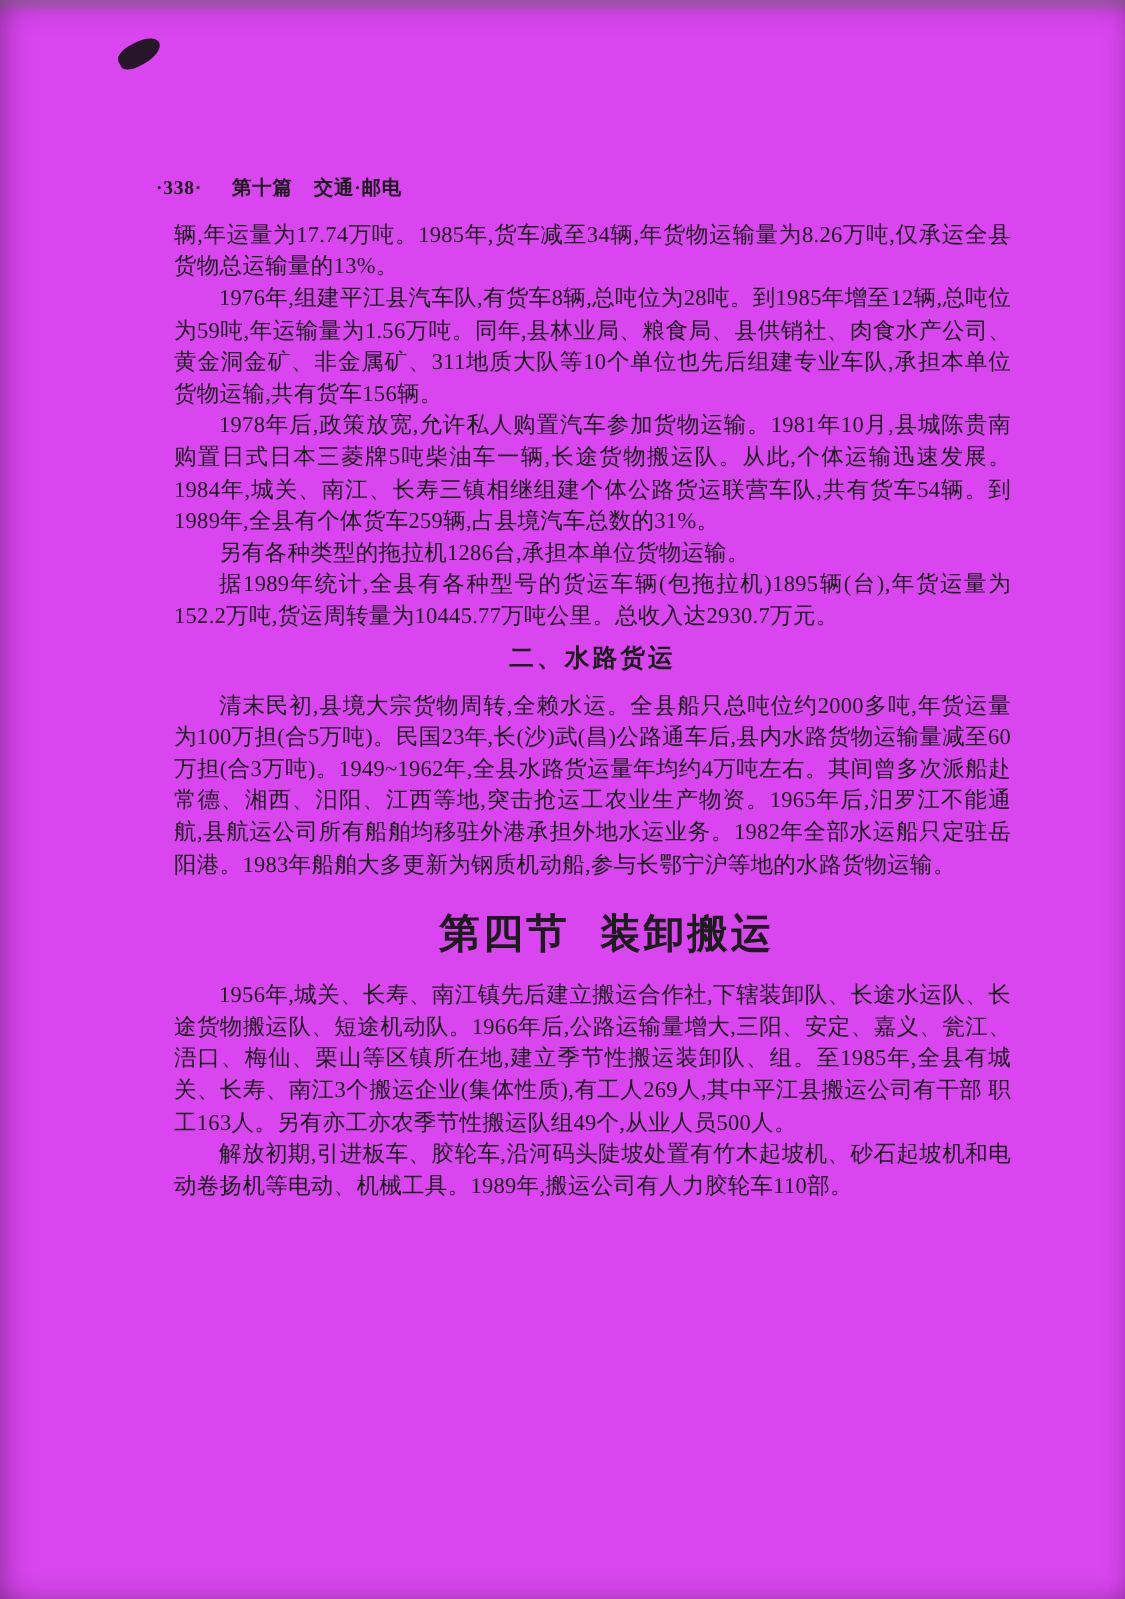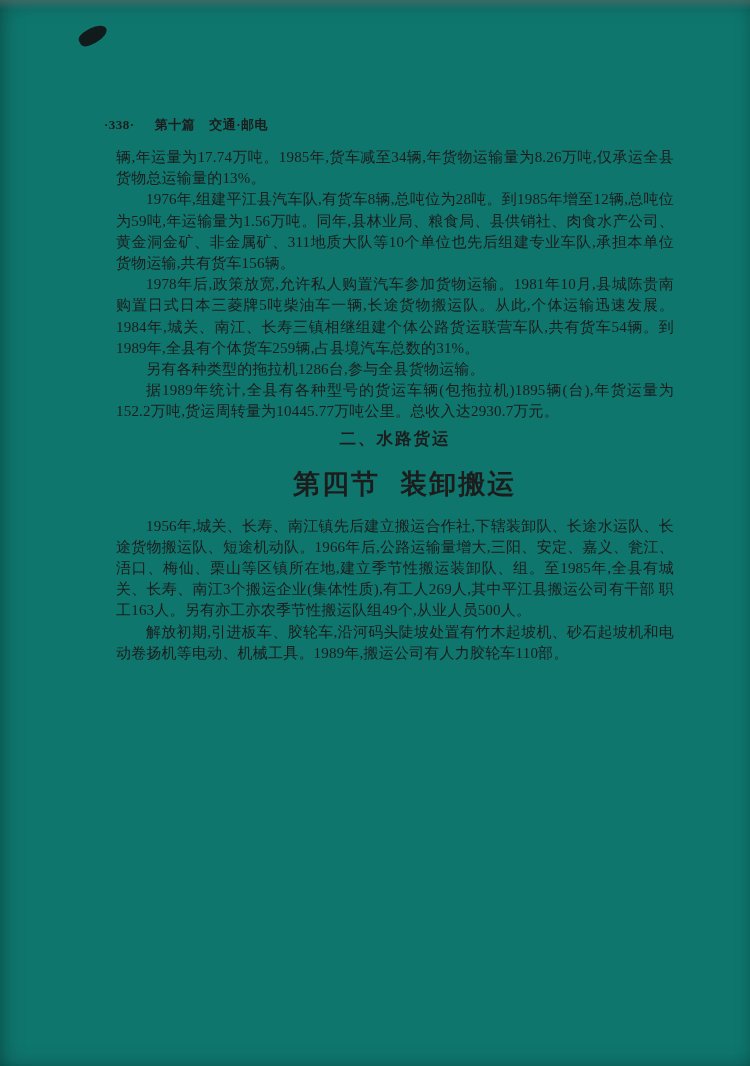--- a/index.html
+++ b/index.html
@@ -2,21 +2,21 @@
 <html><head>
 <meta charset="utf-8">
 <style>
   * { margin: 0; padding: 0; box-sizing: border-box; }
   html, body { background: #8f8f8f; }
   .page {
     position: relative;
     width: 750px;
     height: 1066px;
     margin: 0 auto;
-    background: #0f766e;
+    background: #d946ef;
     overflow: hidden;
     font-family: "Liberation Serif", "DejaVu Serif", serif;
     color: #1c1c1c;
     box-shadow:
       inset 14px 0 26px -16px rgba(0,0,0,0.38),
       inset -10px 0 22px -16px rgba(0,0,0,0.22),
       inset 0 14px 26px -18px rgba(0,0,0,0.40),
       inset 0 -12px 24px -18px rgba(0,0,0,0.30);
   }
   .page::before {
@@ -86,25 +86,26 @@
   <div class="corner-mark"></div>
 
   <div class="running-header">
     <span class="pageno">·338·</span><span class="part-label">第十篇</span><span class="part-title">交通·邮电</span>
   </div>
 
   <div class="body-text">
     <p class="para first">辆,年运量为17.74万吨。1985年,货车减至34辆,年货物运输量为8.26万吨,仅承运全县货物总运输量的13%。</p>
     <p class="para">1976年,组建平江县汽车队,有货车8辆,总吨位为28吨。到1985年增至12辆,总吨位为59吨,年运输量为1.56万吨。同年,县林业局、粮食局、县供销社、肉食水产公司、黄金洞金矿、非金属矿、311地质大队等10个单位也先后组建专业车队,承担本单位货物运输,共有货车156辆。</p>
     <p class="para">1978年后,政策放宽,允许私人购置汽车参加货物运输。1981年10月,县城陈贵南购置日式日本三菱牌5吨柴油车一辆,长途货物搬运队。从此,个体运输迅速发展。1984年,城关、南江、长寿三镇相继组建个体公路货运联营车队,共有货车54辆。到1989年,全县有个体货车259辆,占县境汽车总数的31%。</p>
-    <p class="para">另有各种类型的拖拉机1286台,参与全县货物运输。</p>
+    <p class="para">另有各种类型的拖拉机1286台,承担本单位货物运输。</p>
     <p class="para">据1989年统计,全县有各种型号的货运车辆(包拖拉机)1895辆(台),年货运量为152.2万吨,货运周转量为10445.77万吨公里。总收入达2930.7万元。</p>
 
     <h3 class="sub-heading">二、水路货运</h3>
 
+    <p class="para">清末民初,县境大宗货物周转,全赖水运。全县船只总吨位约2000多吨,年货运量为100万担(合5万吨)。民国23年,长(沙)武(昌)公路通车后,县内水路货物运输量减至60万担(合3万吨)。1949~1962年,全县水路货运量年均约4万吨左右。其间曾多次派船赴常德、湘西、汨阳、江西等地,突击抢运工农业生产物资。1965年后,汨罗江不能通航,县航运公司所有船舶均移驻外港承担外地水运业务。1982年全部水运船只定驻岳阳港。1983年船舶大多更新为钢质机动船,参与长鄂宁沪等地的水路货物运输。</p>
 
     <h2 class="section-heading">
       <span class="sec-no">第四节</span><span class="sec-title">装卸搬运</span>
     </h2>
 
     <p class="para">1956年,城关、长寿、南江镇先后建立搬运合作社,下辖装卸队、长途水运队、长途货物搬运队、短途机动队。1966年后,公路运输量增大,三阳、安定、嘉义、瓮江、浯口、梅仙、栗山等区镇所在地,建立季节性搬运装卸队、组。至1985年,全县有城关、长寿、南江3个搬运企业(集体性质),有工人269人,其中平江县搬运公司有干部 职工163人。另有亦工亦农季节性搬运队组49个,从业人员500人。</p>
     <p class="para">解放初期,引进板车、胶轮车,沿河码头陡坡处置有竹木起坡机、砂石起坡机和电动卷扬机等电动、机械工具。1989年,搬运公司有人力胶轮车110部。</p>
   </div>
 </div>
 

